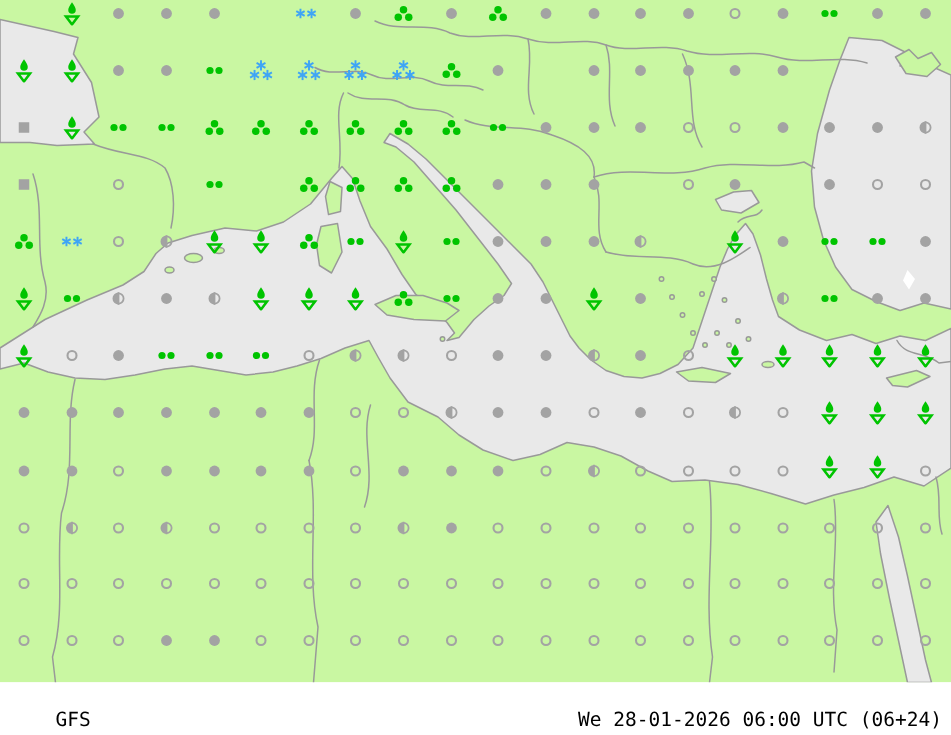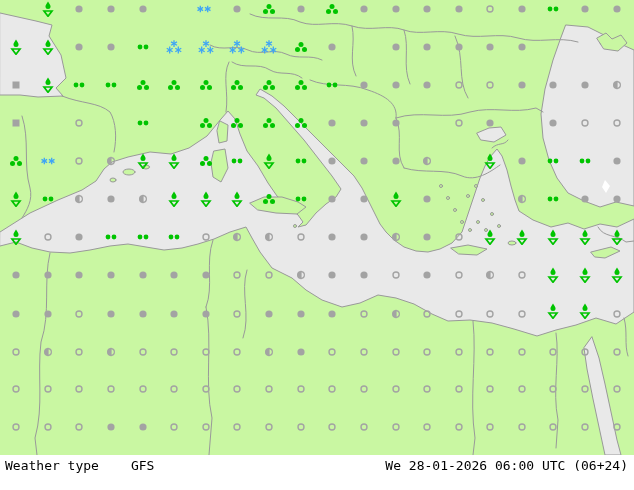--- a/index.html
+++ b/index.html
@@ -4,21 +4,21 @@
 <style>
   html,body{margin:0;padding:0;background:#fff;}
   .frame{position:relative;width:634px;height:490px;overflow:hidden;background:#ffffff;
          font-family:"DejaVu Sans Mono","Liberation Mono",monospace;}
   .map{position:absolute;top:0;left:0;width:634px;height:455px;}
   .map svg{display:block;}
   .sym{position:absolute;transform:translate(-50%,-50%);line-height:0;}
   .footer{position:absolute;left:0;top:455px;width:634px;height:35px;background:#ffffff;color:#000;}
   .f1{display:flex;align-items:baseline;font-size:13px;padding:3px 6px 0 5px;white-space:pre;}
   .model{margin-left:32px;}
-  .right{margin-left:auto;}
+  .right{margin-left:auto;margin-top:15px;}
   .f2{text-align:right;font-size:12.5px;padding:2px 6px 0 0;}
 </style>
 </head>
 <body>
 
 <div class="frame">
 
   <div class="map" id="map">
     <svg width="634" height="455" viewBox="0 0 634 455">
       <g id="geo" stroke-linejoin="round" stroke-linecap="round">
@@ -1400,19 +1400,18 @@
         <div class="sym" style="left: 617px; top: 427px;">
           <svg width="9" height="9">
             <circle cx="4.5" cy="4.5" r="3" fill="none" stroke="#a3a3a3" stroke-width="1.4"></circle>
           </svg>
         </div>
       </div>
   </div>
 
   <div class="footer">
     <div class="f1">
-      <span>Weather type</span>
       <span class="model">GFS</span>
       <span class="right">We 28-01-2026 06:00 UTC (06+24)</span>
     </div>
   </div>
 
 </div>
 
 </body></html>

